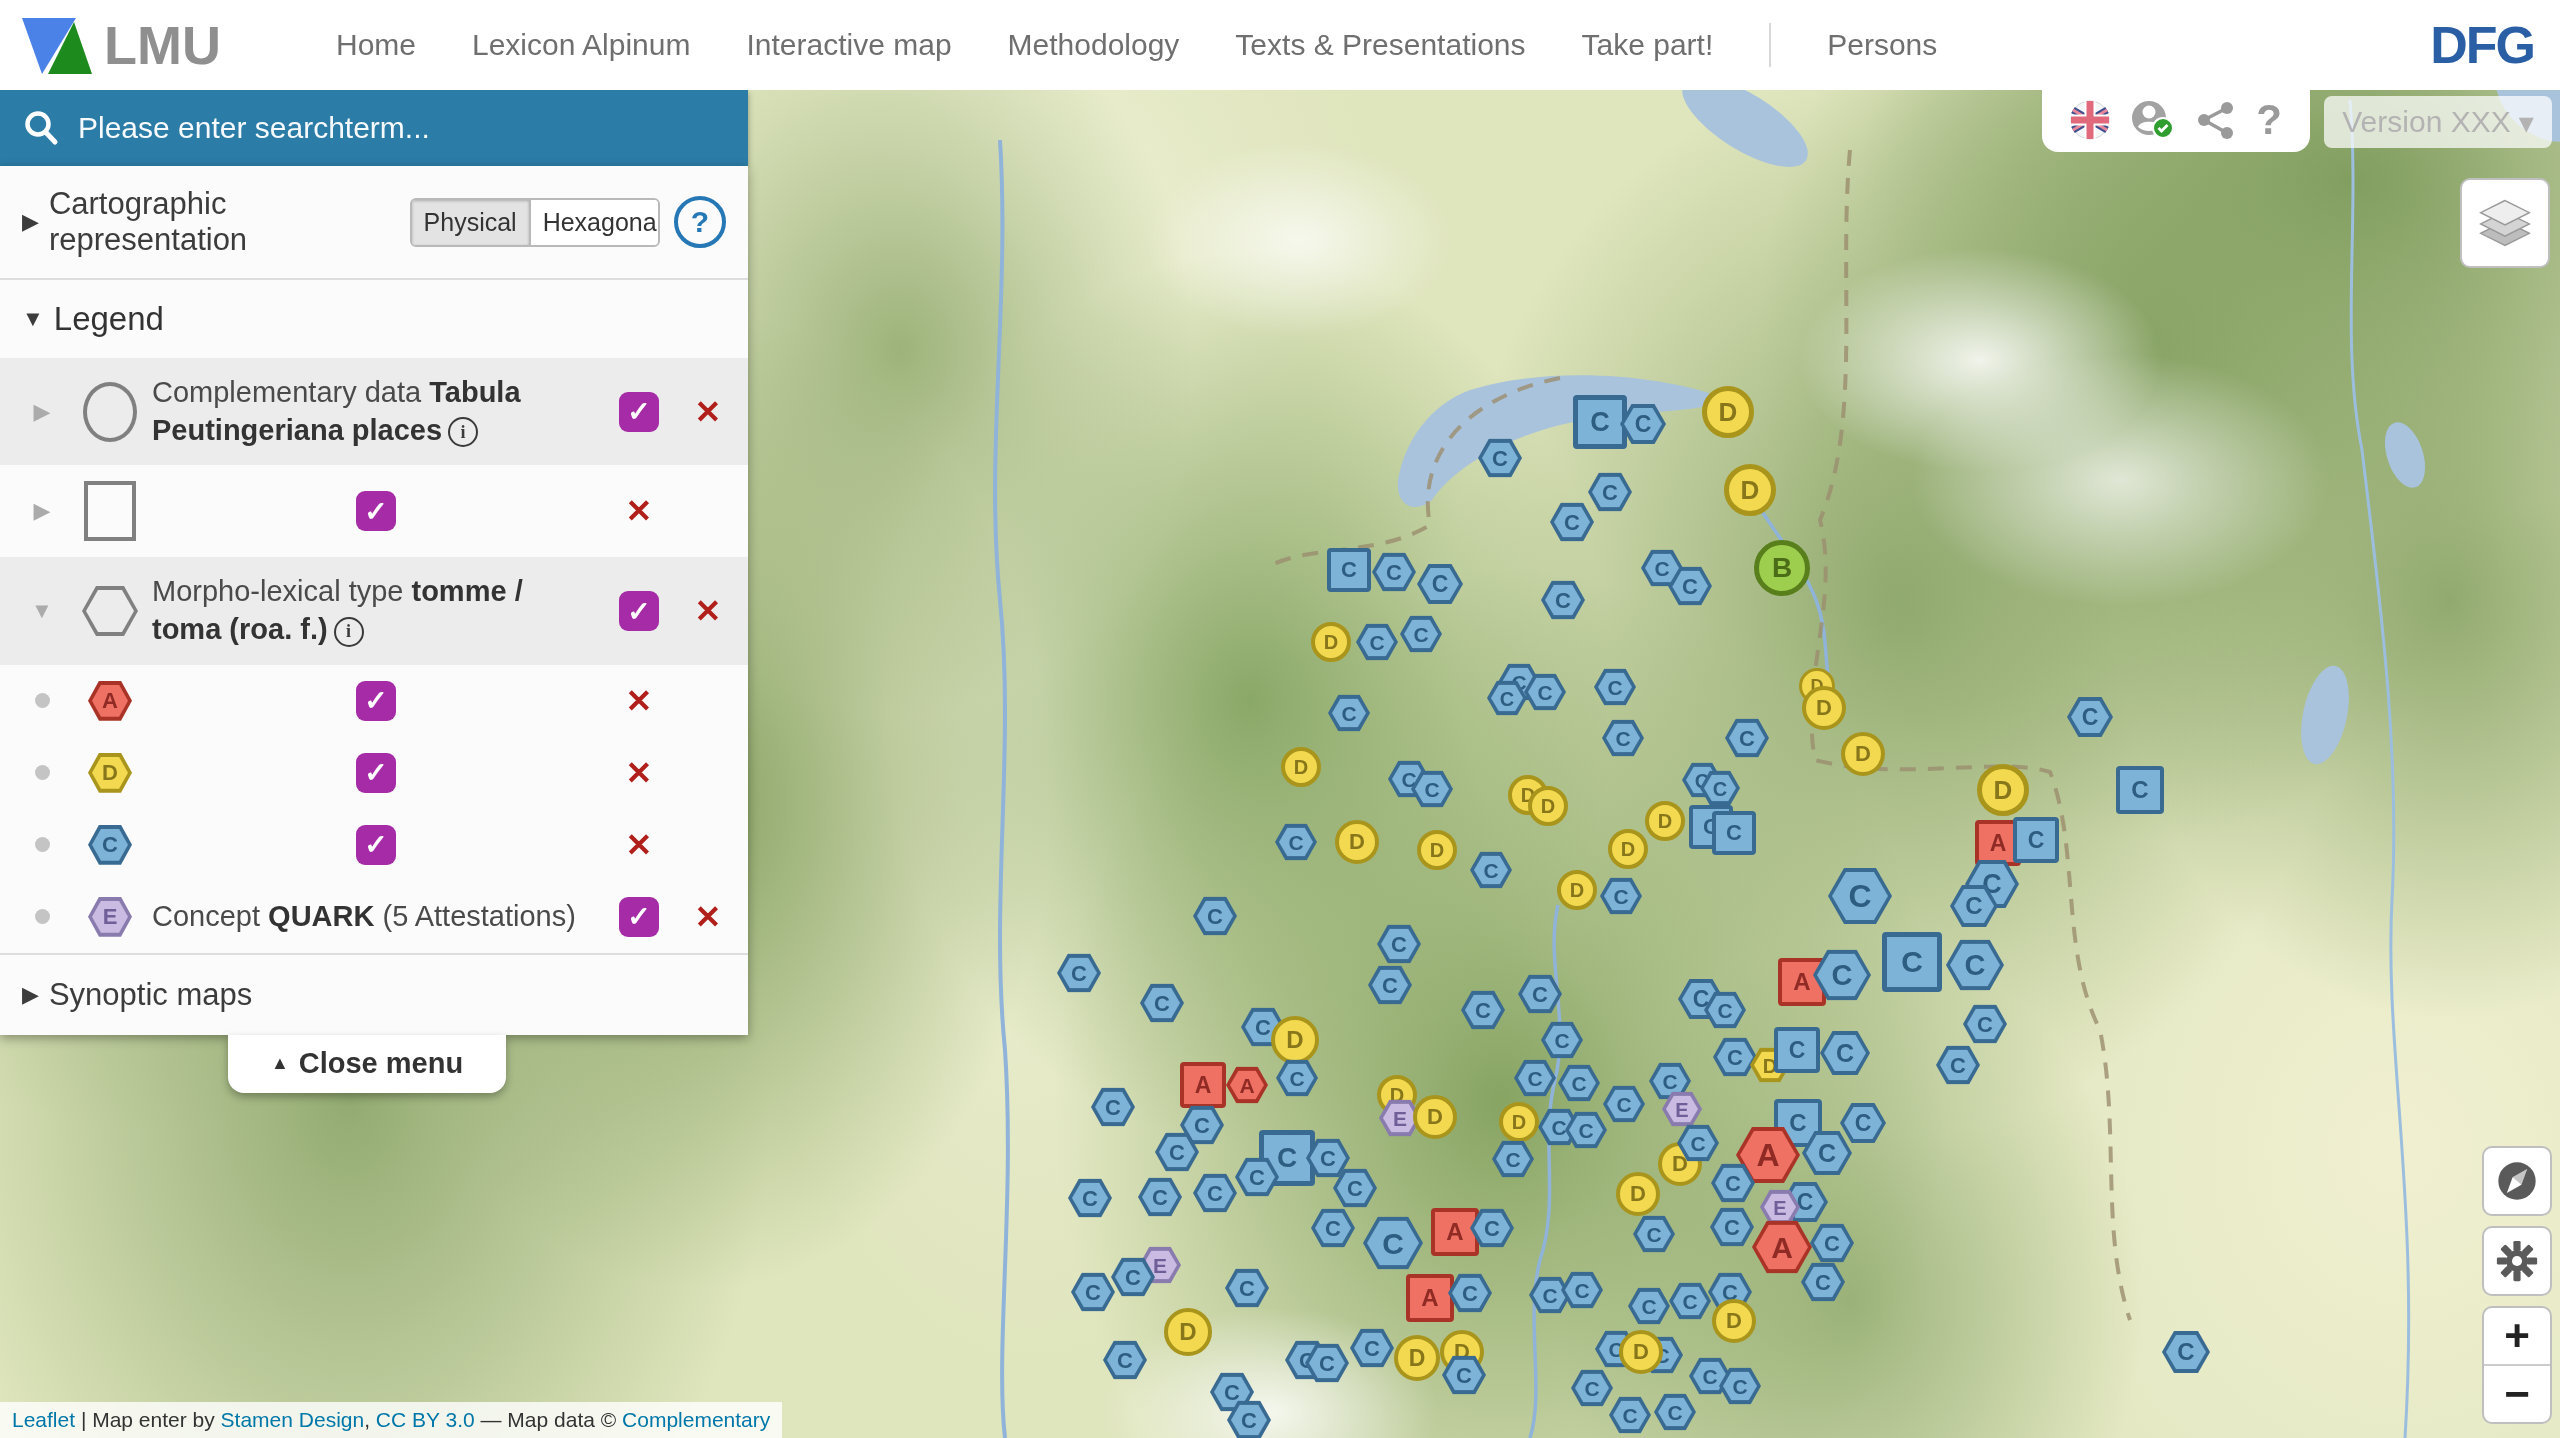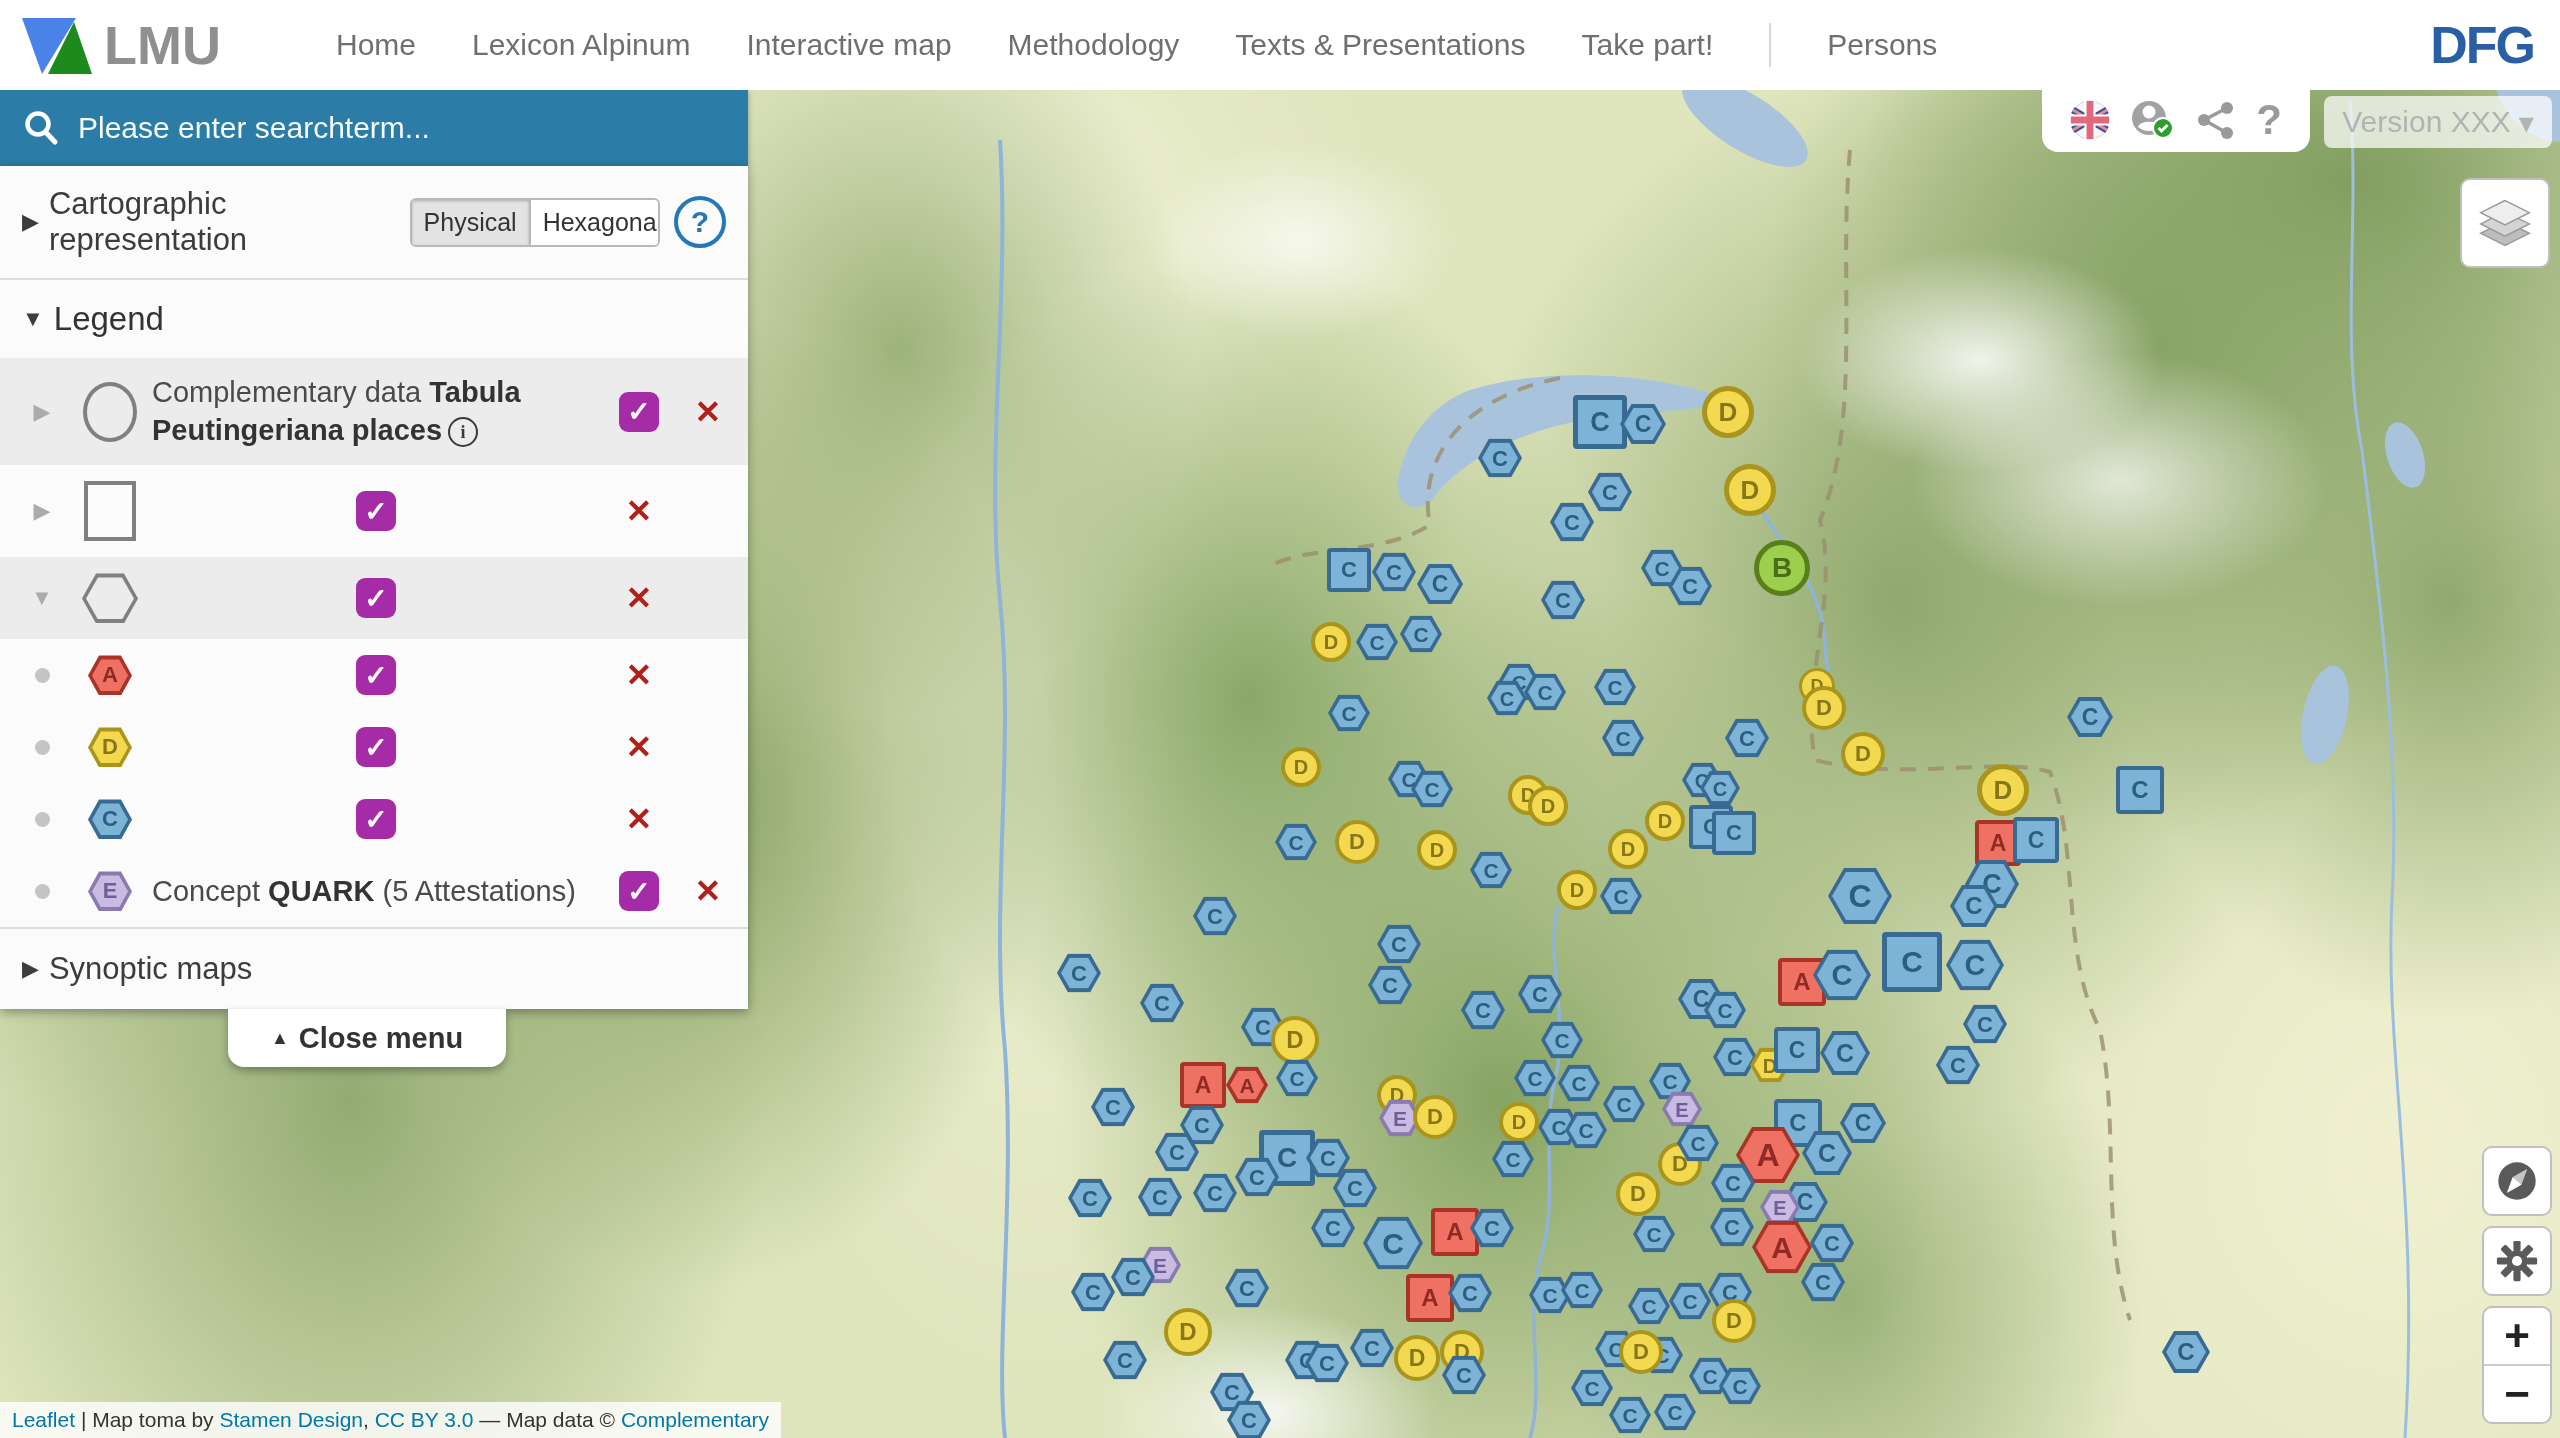--- a/index.html
+++ b/index.html
@@ -788,20 +788,21 @@
           </span>
         <span class="chk">✓</span>
         <span class="xdel">✕</span>
       </div>
 
       <div class="lrow shade">
         <span class="rarrow">▼</span>
         <span class="licon">
             <span class="hex-o"></span>
           </span>
+        <span class="ltxt"><span>Morpho-lexical type </span><span class="b">tomme / toma (roa. f.)</span><span class="info">i</span></span>
         <span class="chk">✓</span>
         <span class="xdel">✕</span>
       </div>
 
       <div class="lrow">
         <span class="licon">
             <span class="dot"></span>
           </span>
         <span class="licon">
             <span class="sub-ic" id="sic-0" style="background: rgb(170, 51, 39); color: rgb(143, 43, 36);">
@@ -899,15 +900,15 @@
         <circle cx="32" cy="32" r="7" fill="#fff"></circle>
       </g>
     </svg>
   </div>
   <div class="ctl zoombox">
     <div class="zbtn">+</div>
     <div class="zsep"></div>
     <div class="zbtn">−</div>
   </div>
 
-  <div class="attr"><a href="#">Leaflet</a><span> | Map toma by </span><a href="#">Stamen Design</a><span>, </span><a href="#">CC BY 3.0</a><span> — Map data © </span><a href="#">Complementary</a></div>
+  <div class="attr"><a href="#">Leaflet</a><span> | Map enter by </span><a href="#">Stamen Design</a><span>, </span><a href="#">CC BY 3.0</a><span> — Map data © </span><a href="#">Complementary</a></div>
 
 </div>
 
 </body></html>

